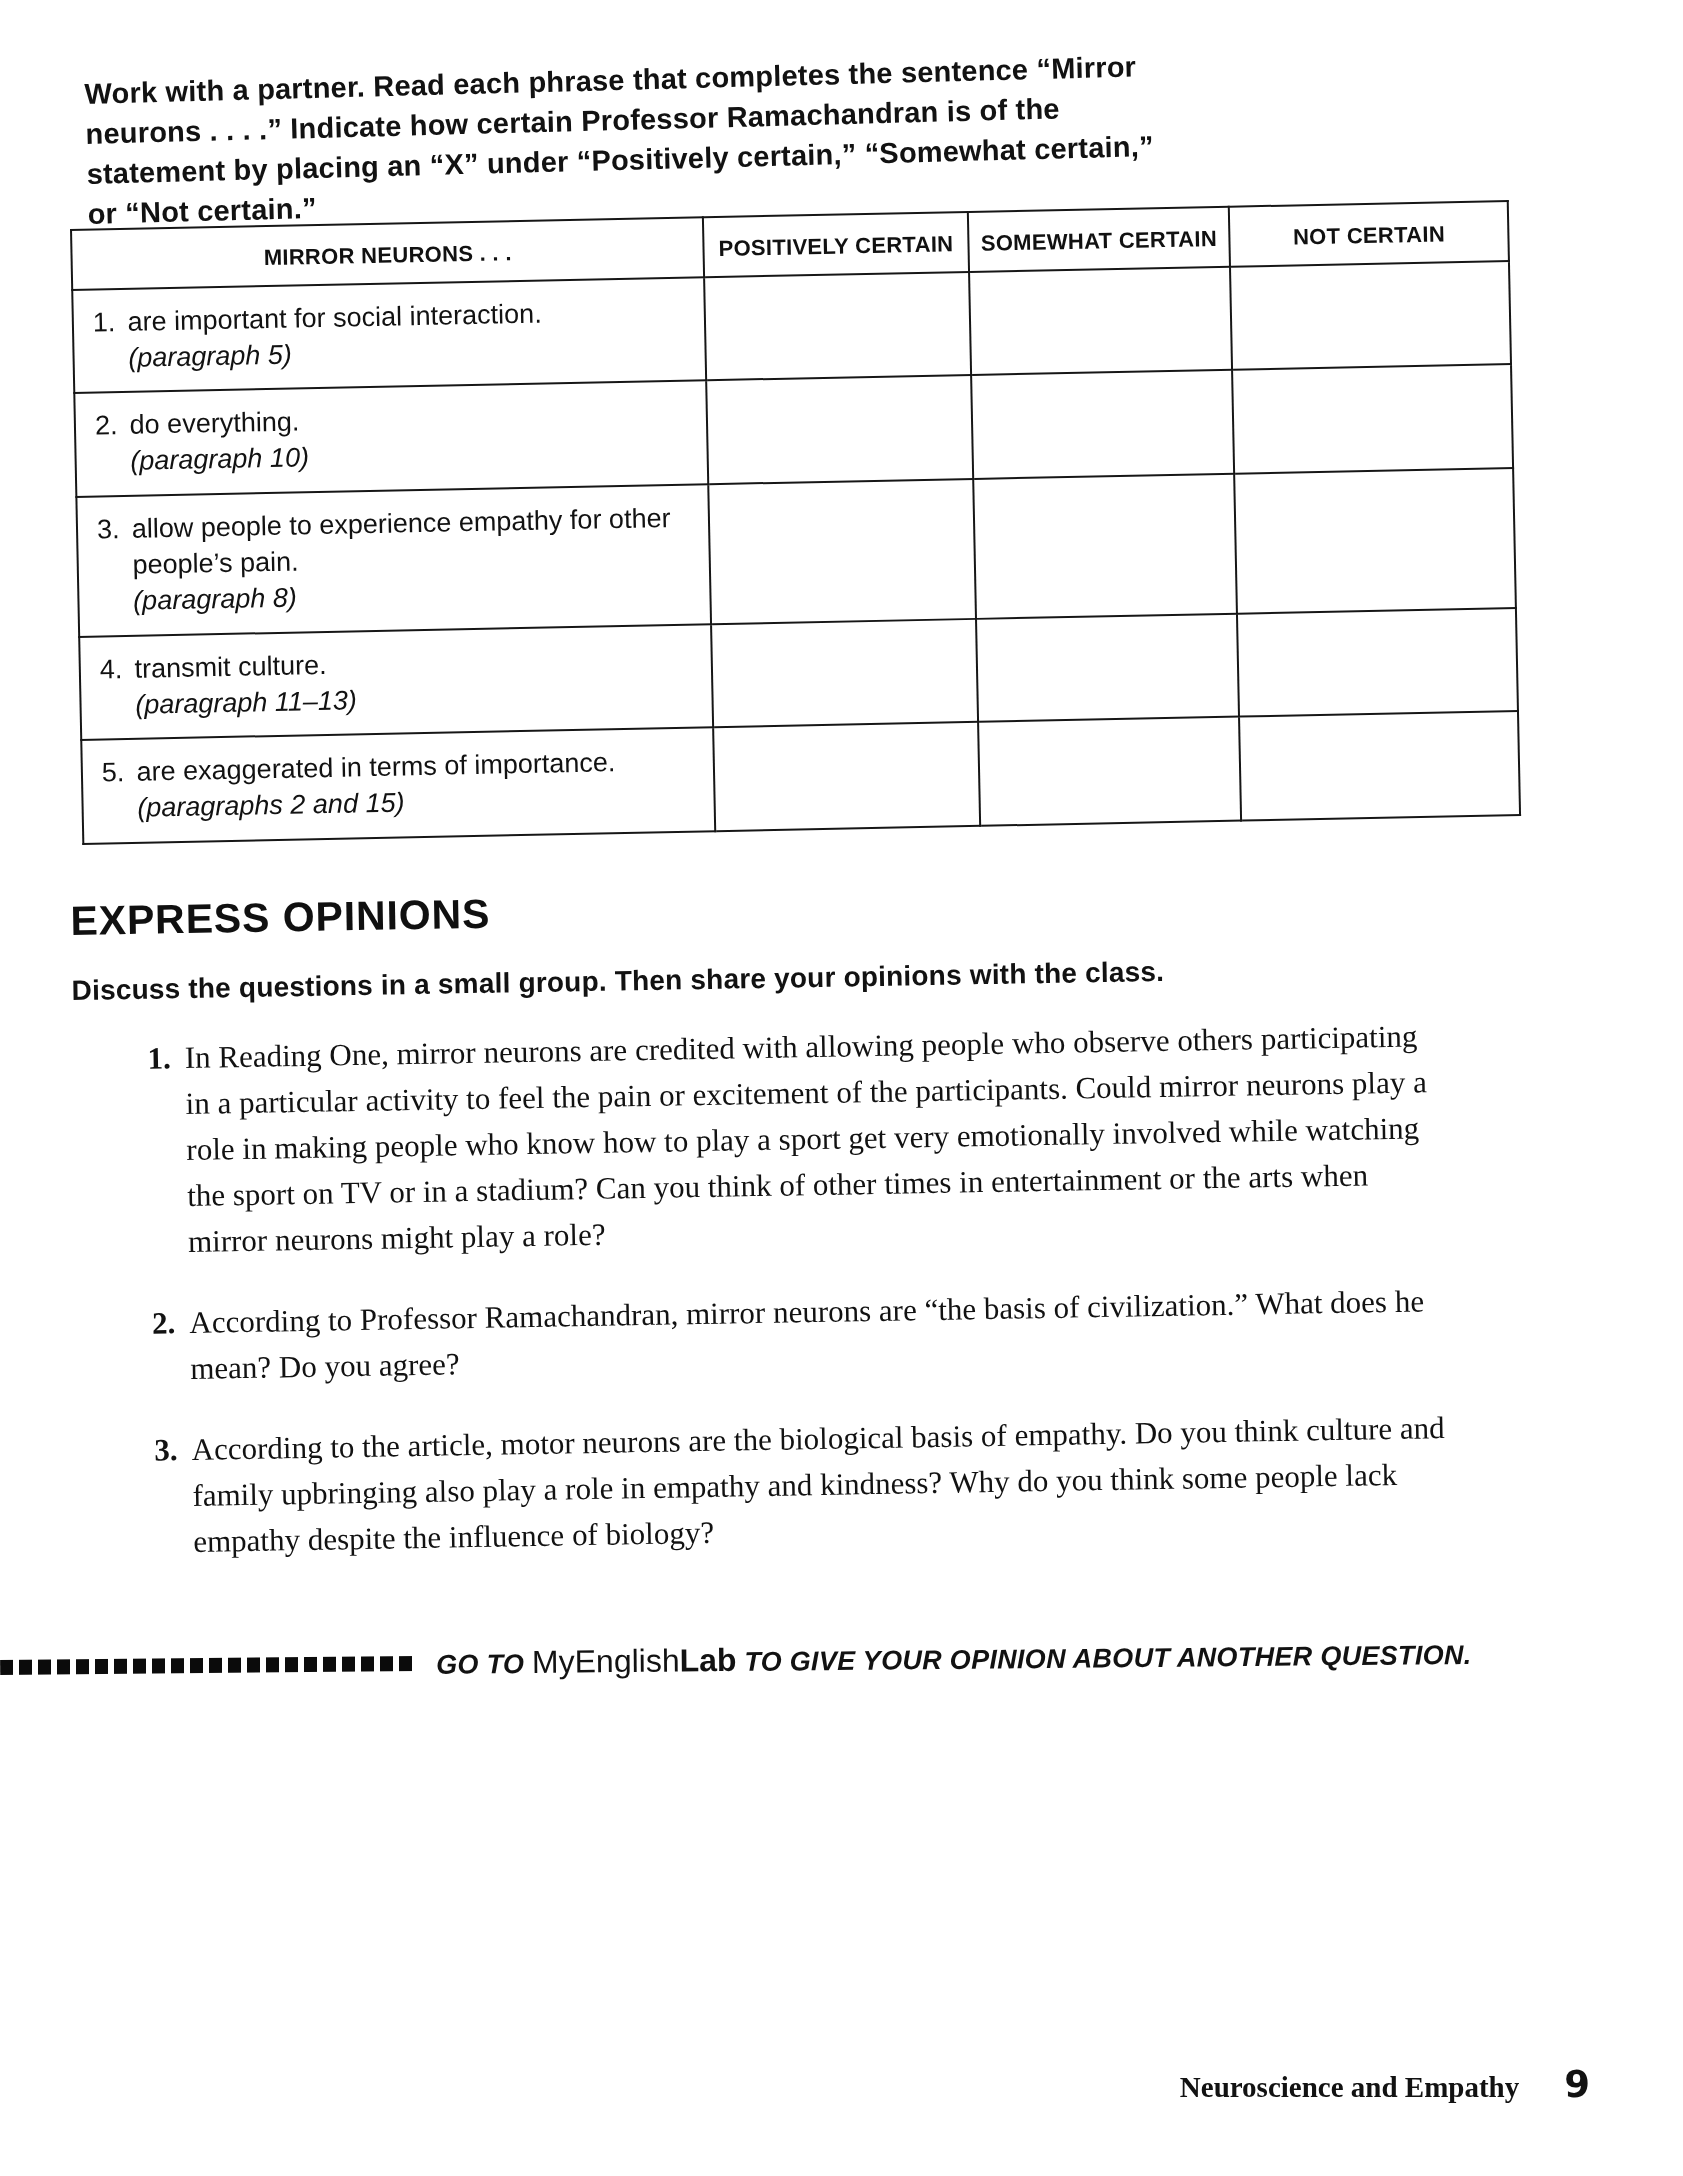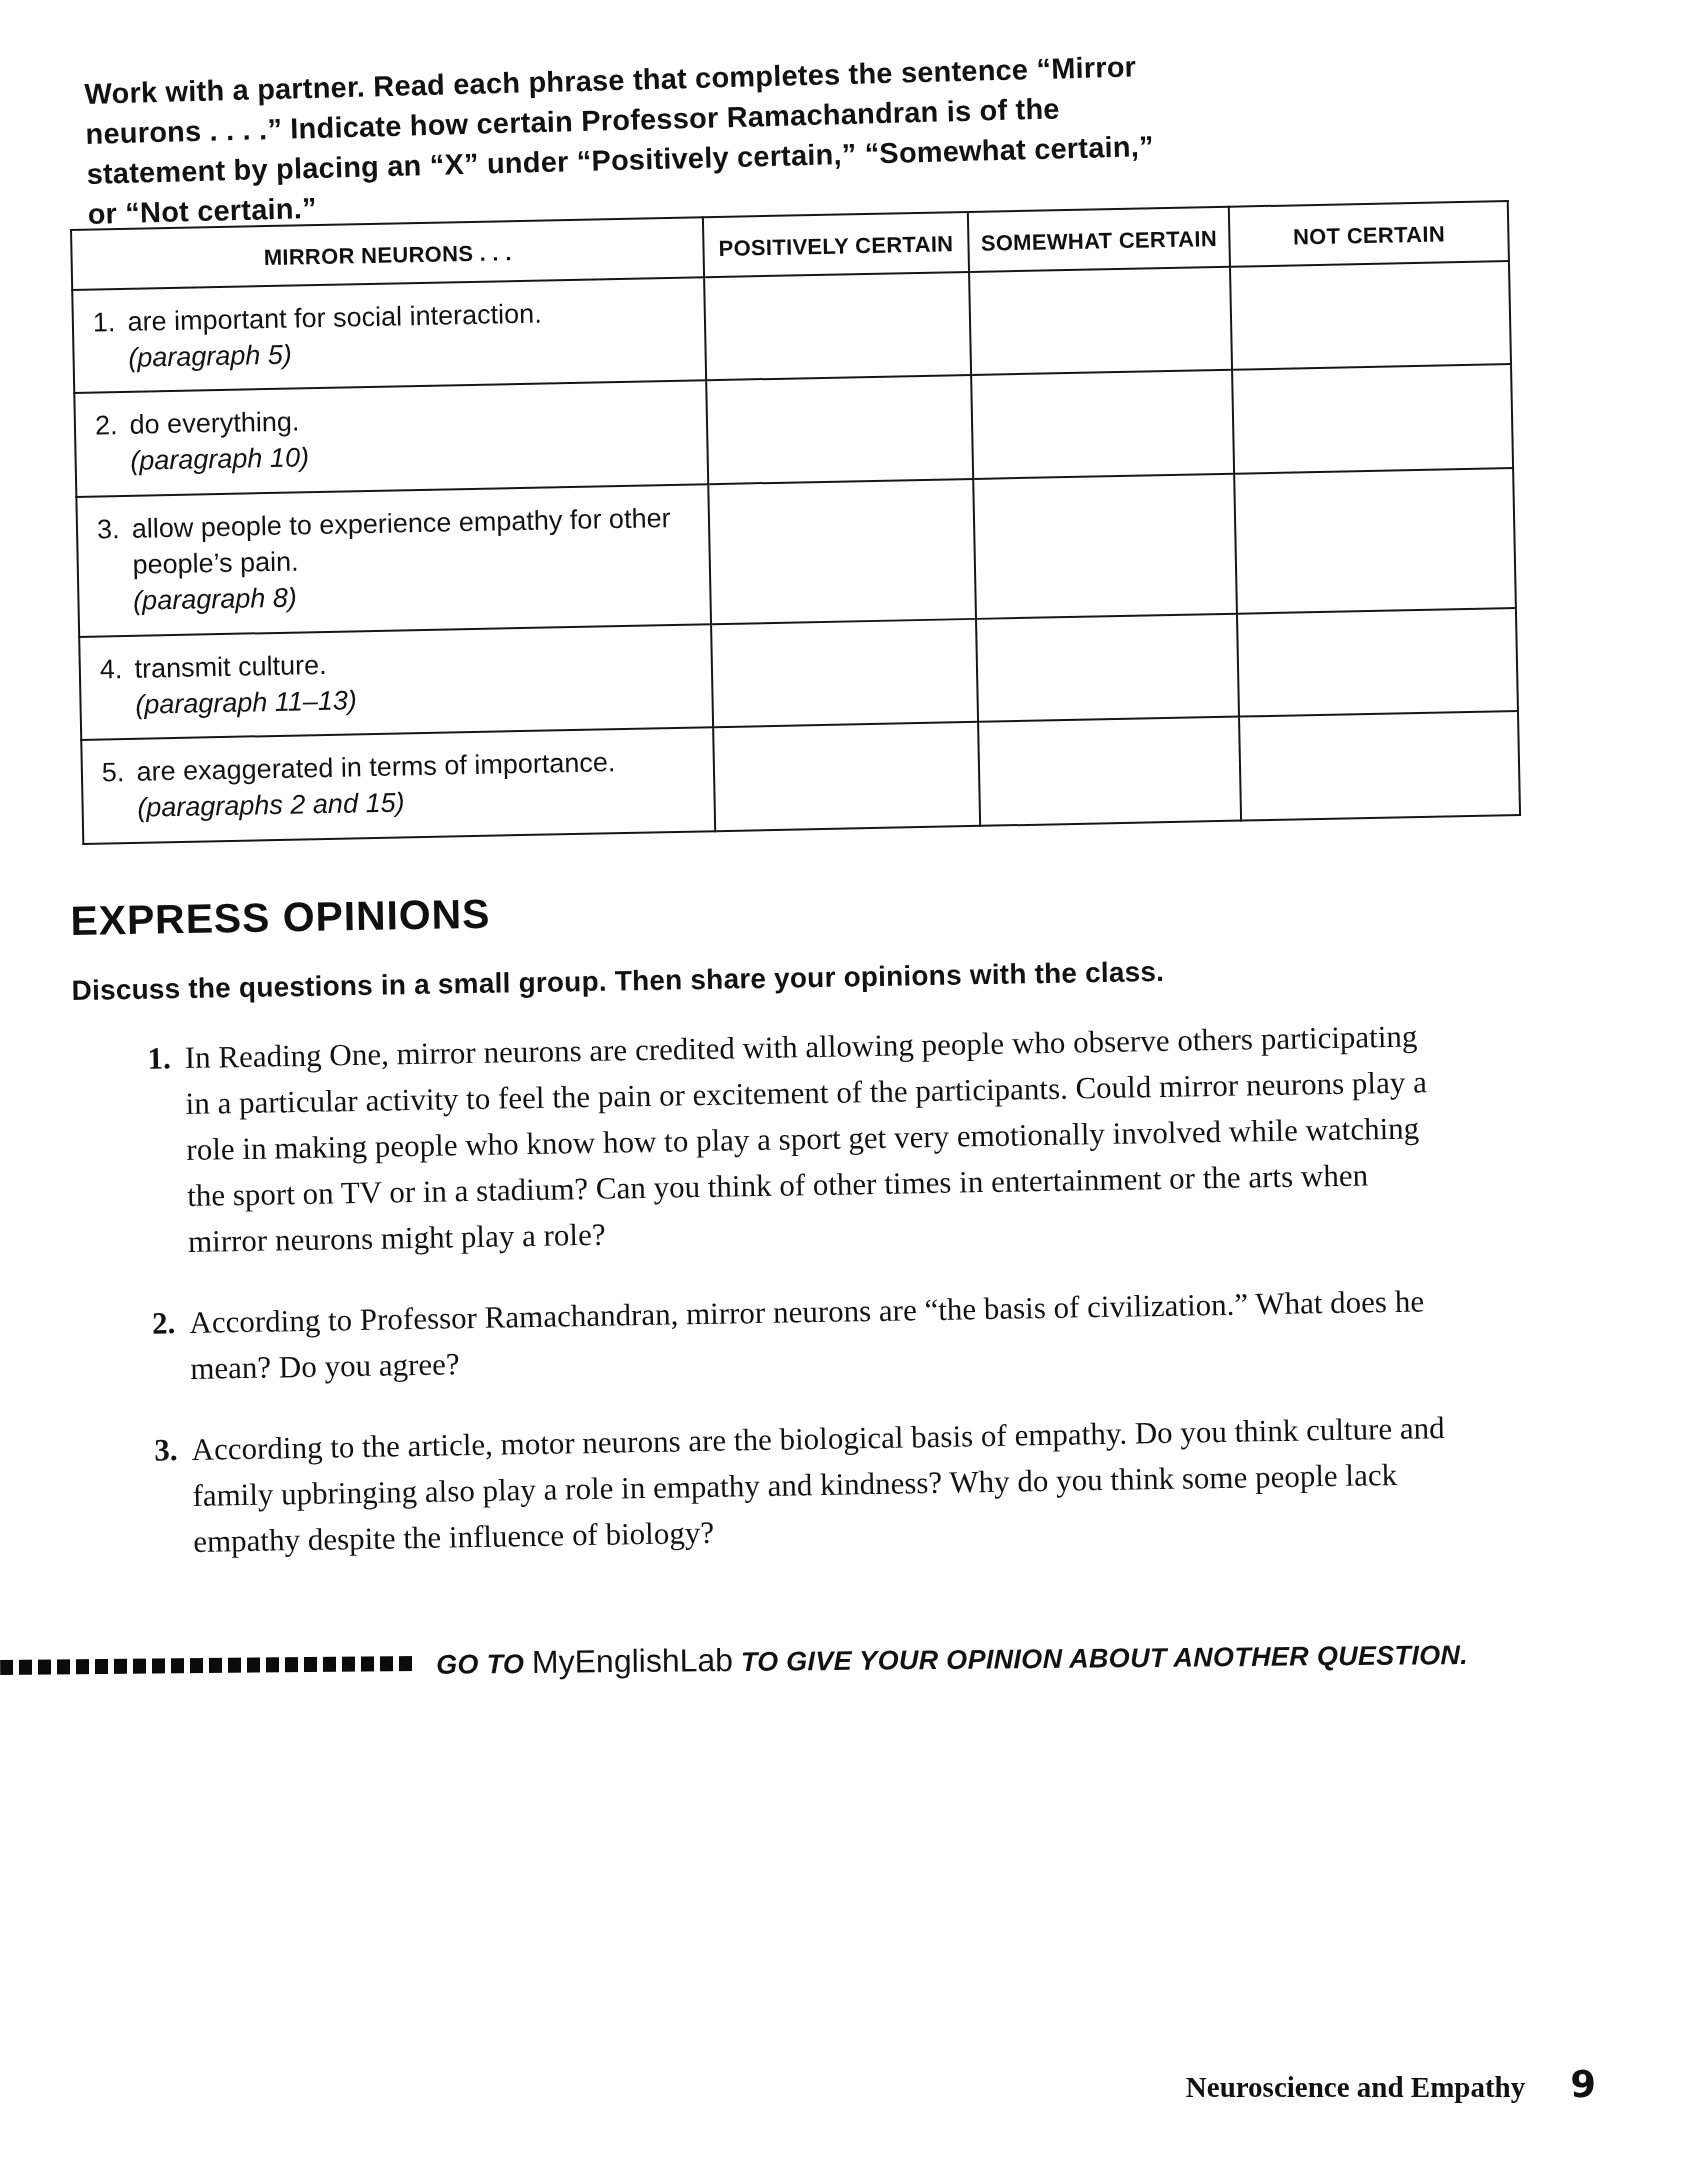--- a/index.html
+++ b/index.html
@@ -70,25 +70,25 @@
     transform: rotate(-0.55deg); transform-origin: left top;
   }
   .mel .dashes {
     width: 417px; height: 15.7px; flex: 0 0 auto;
     background: repeating-linear-gradient(90deg, #0b0b0b 0 13px, transparent 13px 19px);
   }
   .mel .txt { font-weight: bold; font-style: italic; font-size: 27px; letter-spacing: 0.3px; white-space: nowrap; }
   .mel .brand { font-style: normal; font-size: 32px; letter-spacing: 0px; }
   .mel .brand .b-my { font-weight: 400; }
   .mel .brand .b-en { font-weight: normal; }
-  .mel .brand .b-lab { font-weight: normal; }
+  .mel .brand .b-lab { font-weight: bold; }
 
   
   .footer {
-    position: absolute; top: 2063px; right: 88px;
+    position: absolute; top: 2063px; right: 94px;
     display: flex; align-items: baseline; gap: 45px; margin-left: 24px;
   }
   .footer .ftitle { font-family: "Liberation Serif", serif; font-weight: bold; font-size: 29px; }
   .footer .fpage { font-family: "DejaVu Sans", sans-serif; font-weight: bold; font-size: 37px; }
 </style>
 </head>
 <body>
 
 <div class="page">
 

